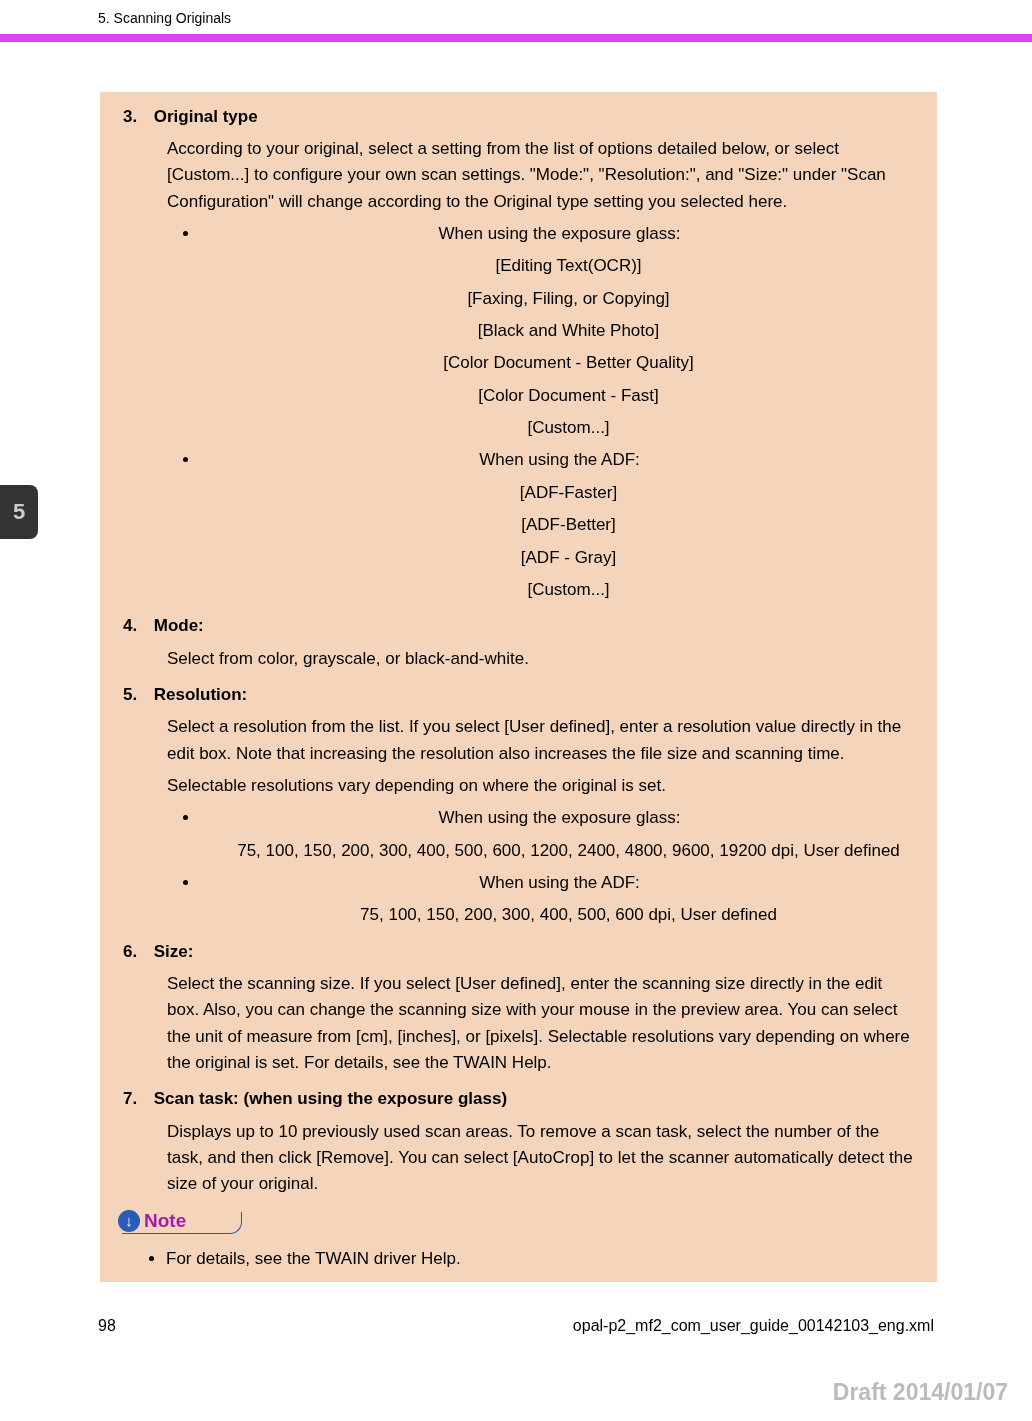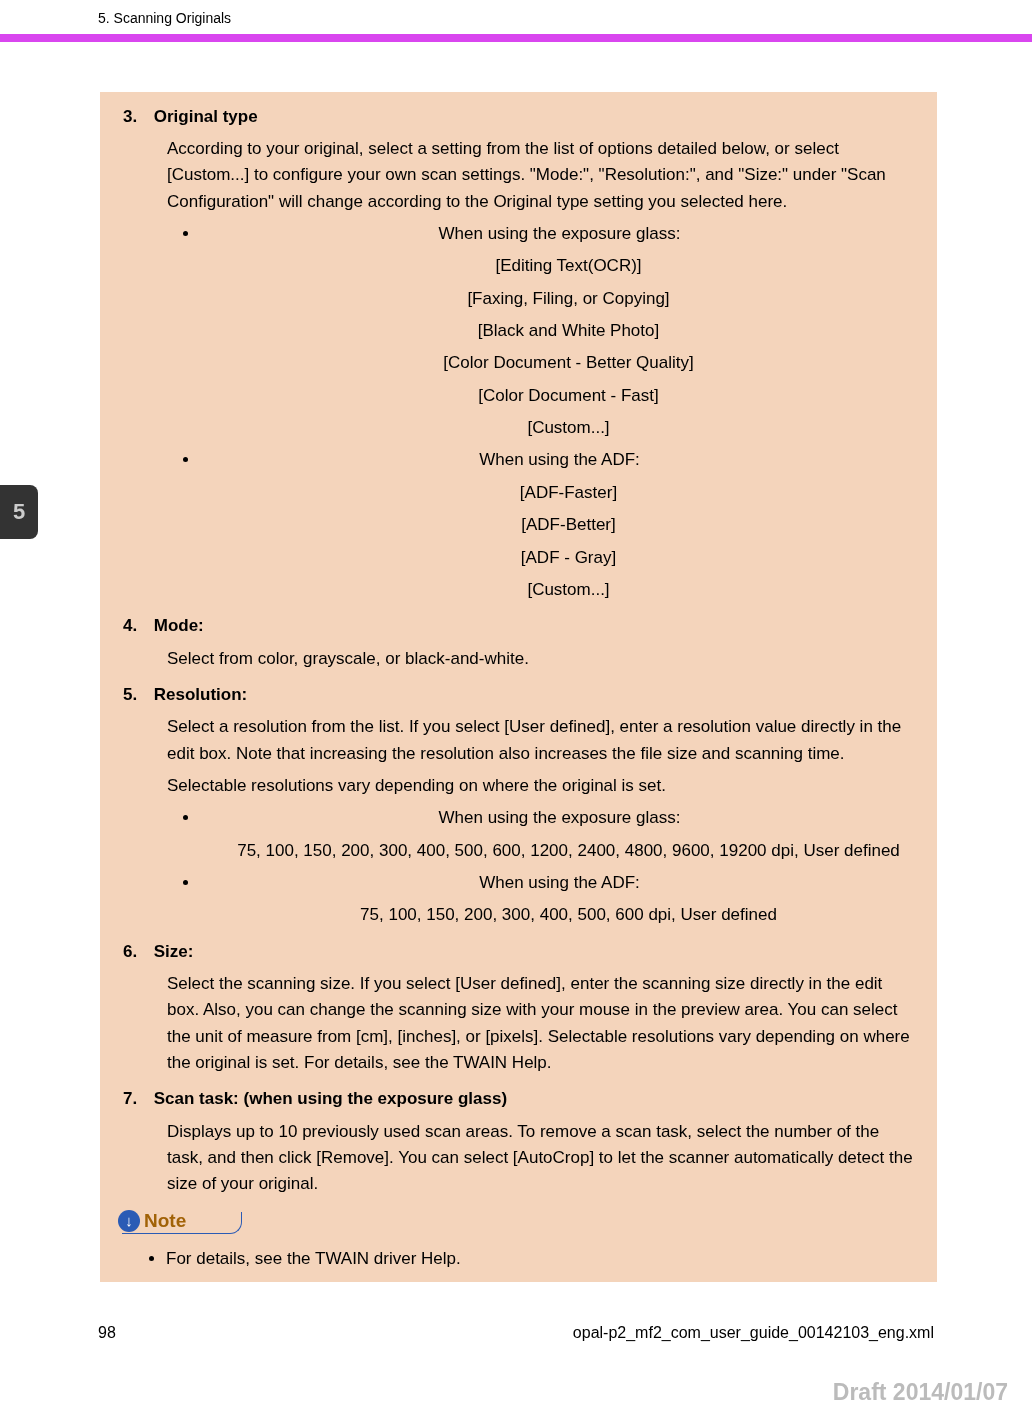--- a/index.html
+++ b/index.html
@@ -90,21 +90,21 @@
       display: flex;
       align-items: center;
       justify-content: center;
       color: #fff;
       font-size: 15px;
       font-weight: bold;
       position: relative;
       z-index: 2;
     }
     .note-text {
-      color: #a16207;
+      color: #a21caf;
       font-weight: bold;
       font-size: 19px;
       margin-left: 4px;
       position: relative;
       z-index: 2;
     }
     .note-line {
       position: absolute;
       bottom: 0;
       left: 4px;
@@ -113,21 +113,21 @@
       border-bottom: 1.5px solid #2a5bb5;
       border-right: 1.5px solid #2a5bb5;
       border-bottom-right-radius: 12px;
     }
     .note-list {
       list-style: disc;
       margin: 12px 0 0 48px;
     }
     .footer {
       position: absolute;
-      bottom: 75px;
+      bottom: 82px;
       left: 0;
       right: 0;
       padding: 0 98px;
       display: flex;
       justify-content: space-between;
       font-size: 16px;
     }
     .watermark {
       position: absolute;
       bottom: 10px;

